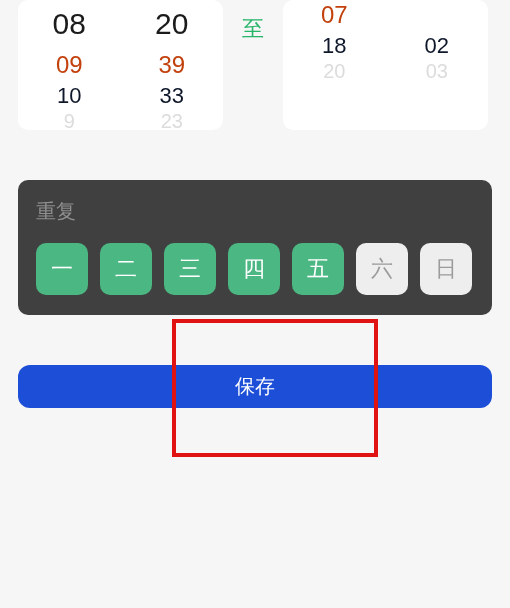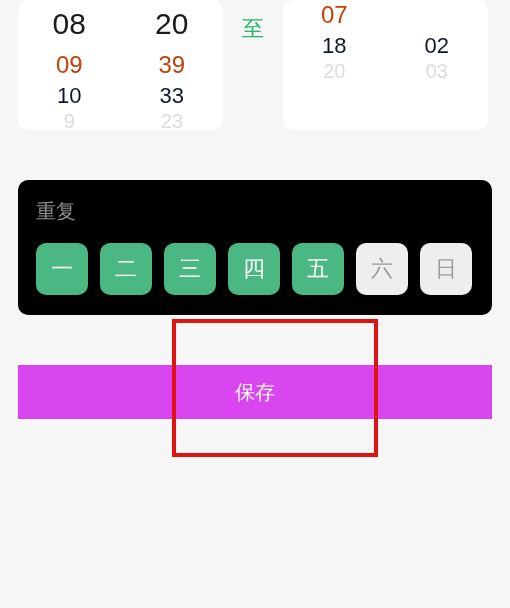--- a/index.html
+++ b/index.html
@@ -65,21 +65,21 @@
       text-align: center;
       color: #27b56a;
       font-size: 22px;
       font-weight: 500;
       padding-top: 14px;
     }
 
     
     .card {
       margin: 50px 18px 0 18px;
-      background: #000000;
+      background: #404040;
       border-radius: 10px;
       padding: 18px 18px 20px 18px;
     }
     .card-title {
       font-size: 20px;
       color: #8f8f8f;
       margin-bottom: 18px;
     }
     .days {
       display: flex;
@@ -98,24 +98,24 @@
       user-select: none;
     }
     .day.sel { background: #4bb783; }
     .day.un  { background: #eeeeee; color: #9c9c9c; }
 
     
     .save-btn {
       display: block;
       margin: 50px 18px 0 18px;
       width: calc(100% - 36px);
-      height: 54px;
+      height: 43px;
       border: none;
-      border-radius: 0;
-      background: #d946ef;
+      border-radius: 12px;
+      background: #1d4ed8;
       color: #ffffff;
       font-size: 20px;
       cursor: pointer;
     }
 
     
     .highlight-box {
       position: absolute;
       left: 172px;
       top: 319px;

